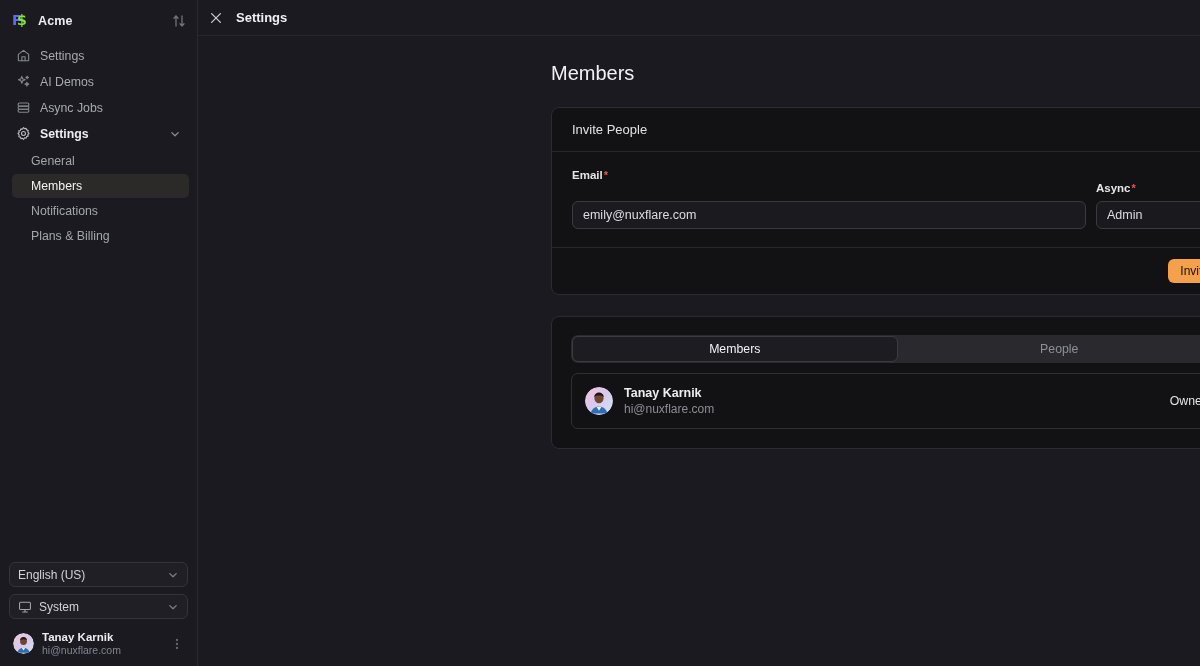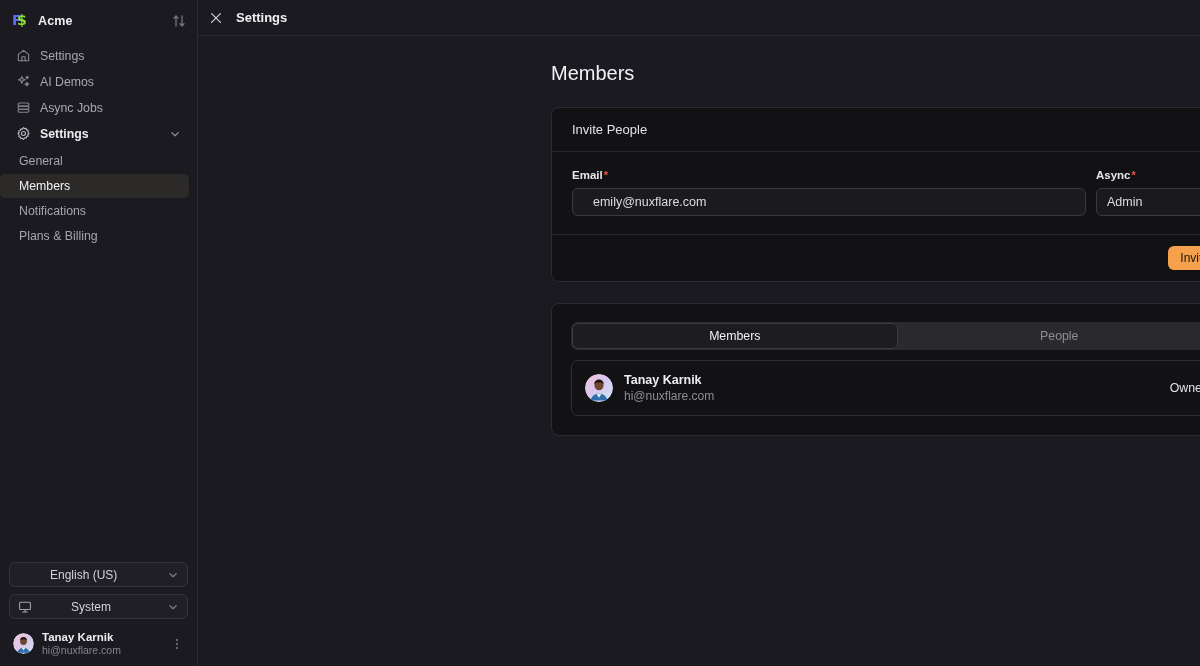--- a/index.html
+++ b/index.html
@@ -47,37 +47,37 @@
   .nav-item {
     height: 25px; display: flex; align-items: center;
     gap: 9px; padding: 0 8px; border-radius: 5px;
     color: #a8a8b0; font-size: 12.3px; cursor: pointer;
     margin-bottom: 1px;
   }
   .nav-item .ico { width: 15px; height: 15px; flex: 0 0 15px; opacity: .8; }
   .nav-item.active-group { color: #ededf0; font-weight: bold; }
   .nav-item .chev { margin-left: auto; width: 12px; height: 12px; opacity: .7; }
 
-  .subnav { padding: 2px 8px 0 0; }
+  .subnav { padding: 2px 8px 0 12px; }
   .sub-item {
     height: 24px; display: flex; align-items: center;
     padding: 0 8px 0 19px; border-radius: 5px;
     color: #a5a5ad; font-size: 12.3px; cursor: pointer;
     margin-bottom: 1px;
   }
   .sub-item.selected { background: #2c2a28; color: #f2f2f4; }
 
   .sidebar-spacer { flex: 1; }
   .sidebar-bottom { padding: 0 9px 9px 9px; }
   .select-box {
     height: 25px; border: 1px solid #34343c; border-radius: 6px;
     background: #1f1f25; display: flex; align-items: center;
     padding: 0 8px; gap: 7px; margin-bottom: 7px; cursor: pointer;
   }
-  .select-box .lbl { font-size: 12px; color: #d2d2d8; flex: 1; margin-left: 32px; }
+  .select-box .lbl { font-size: 12px; color: #d2d2d8; flex: 1; }
   .select-box .chev { width: 12px; height: 12px; opacity: .65; }
   .select-box .mon { width: 14px; height: 14px; flex: 0 0 14px; opacity: .8; }
 
   .user-row {
     display: flex; align-items: center; gap: 8px;
     padding: 4px 4px 0 4px; cursor: pointer;
   }
   .avatar-sm {
     width: 21px; height: 21px; border-radius: 50%;
     flex: 0 0 21px; overflow: hidden; position: relative;
@@ -113,22 +113,22 @@
   .field.email { flex: 1; }
   .field.role { width: 125px; flex: 0 0 125px; }
   .field-label {
     font-size: 11.5px; color: #e6e6ea; font-weight: bold;
     margin-bottom: 7px; display: flex; align-items: center;
   }
   .req { color: #ef5350; margin-left: 1px; font-size: 11px; }
   .text-input {
     height: 28px; background: #1b1b1f; border: 1px solid #3a3a43;
     border-radius: 6px; color: #dcdce2; font-size: 12.5px;
-    padding: 0 20px; font-family: "Liberation Sans", sans-serif;
-    width: 100%; outline: none;
+    padding: 0 10px; font-family: "Liberation Sans", sans-serif;
+    width: 100%; outline: none; margin-top: 13px;
   }
   .select-field {
     height: 28px; background: #19191e; border: 1px solid #3a3a43;
     border-radius: 6px; display: flex; align-items: center;
     padding: 0 8px 0 10px; cursor: pointer;
   }
   .select-field .val { font-size: 12.5px; color: #dcdce2; flex: 1; }
   .card-foot {
     border-top: 1px solid #272730; padding: 11px 20px;
     display: flex; justify-content: flex-end;

